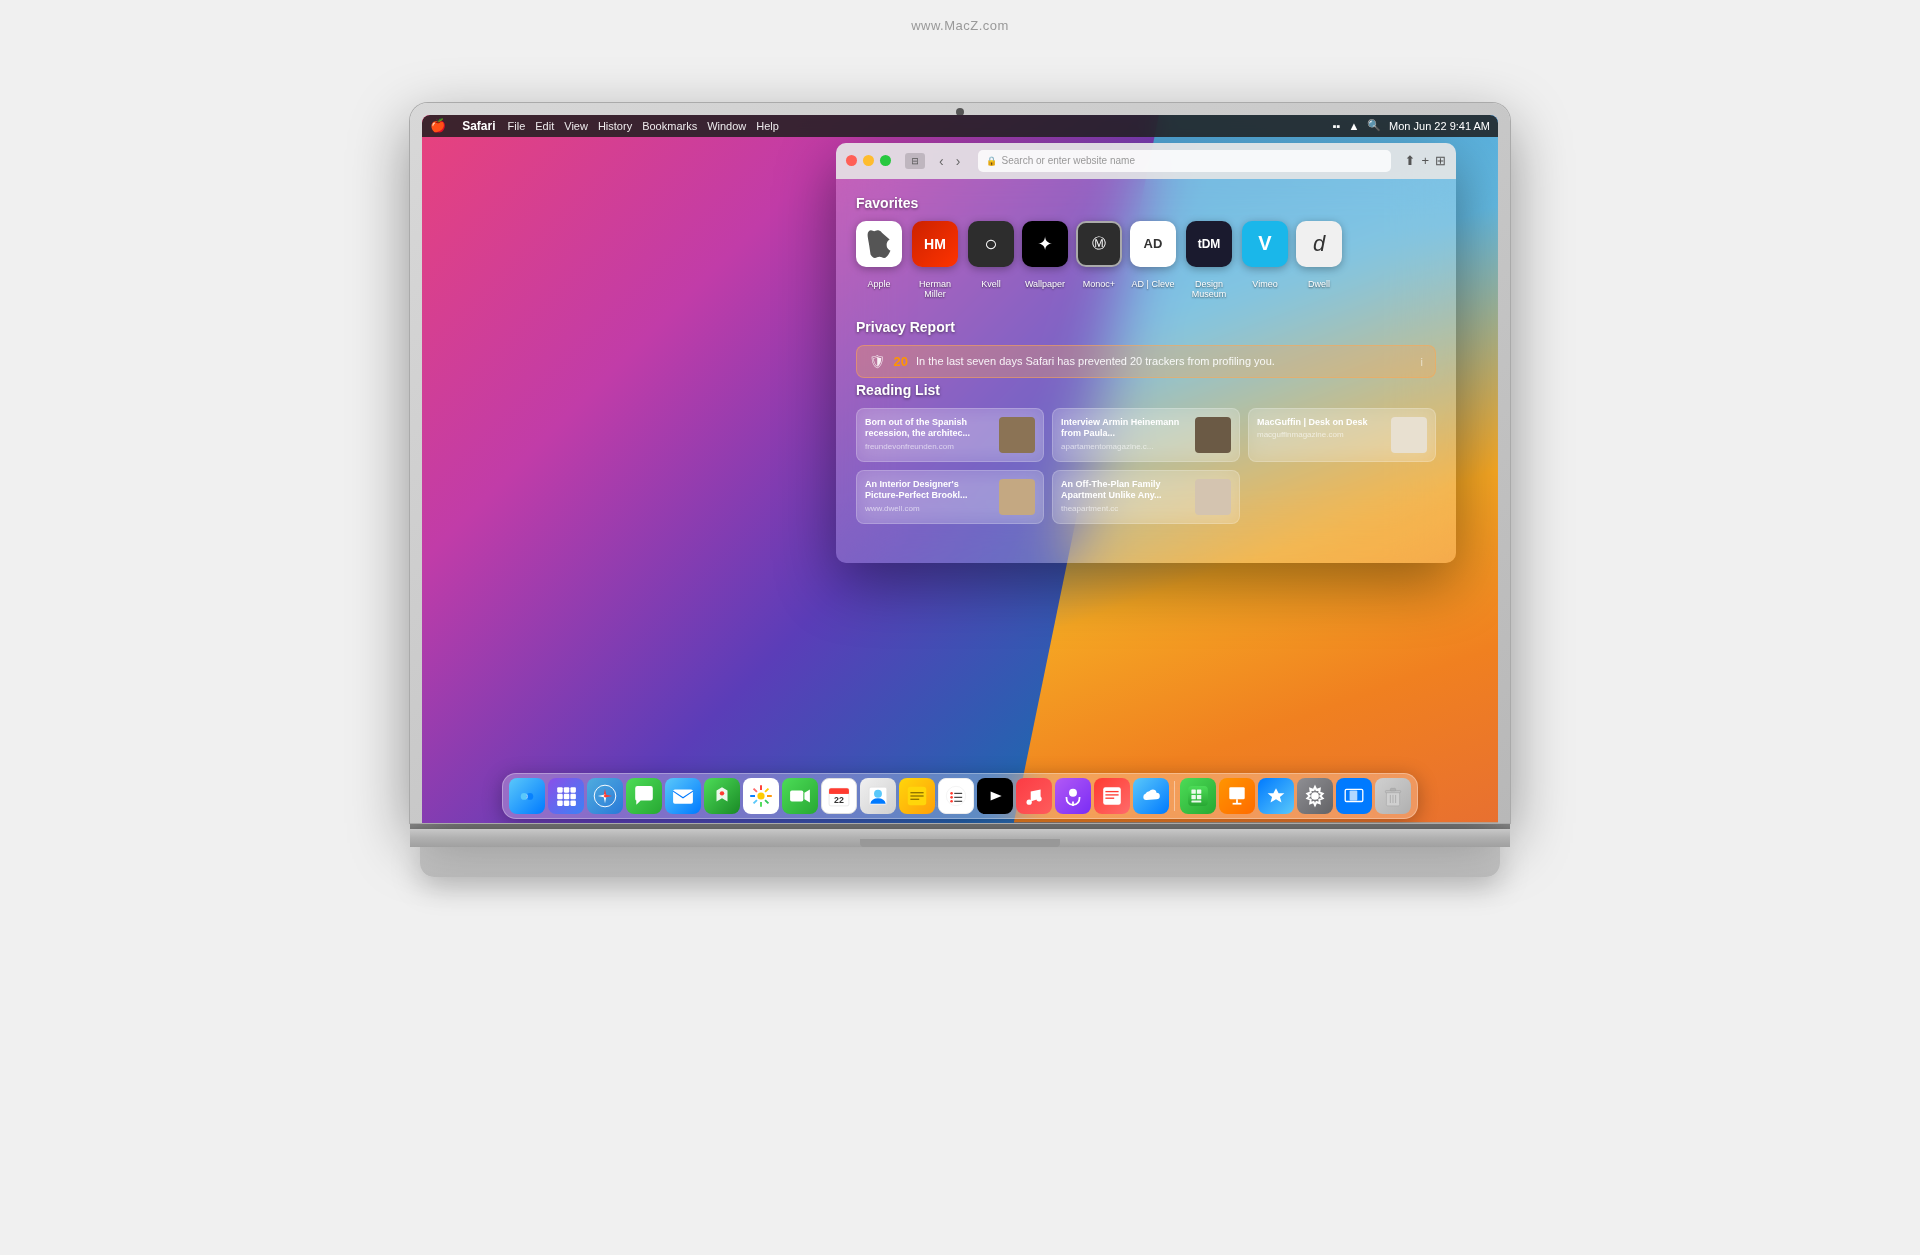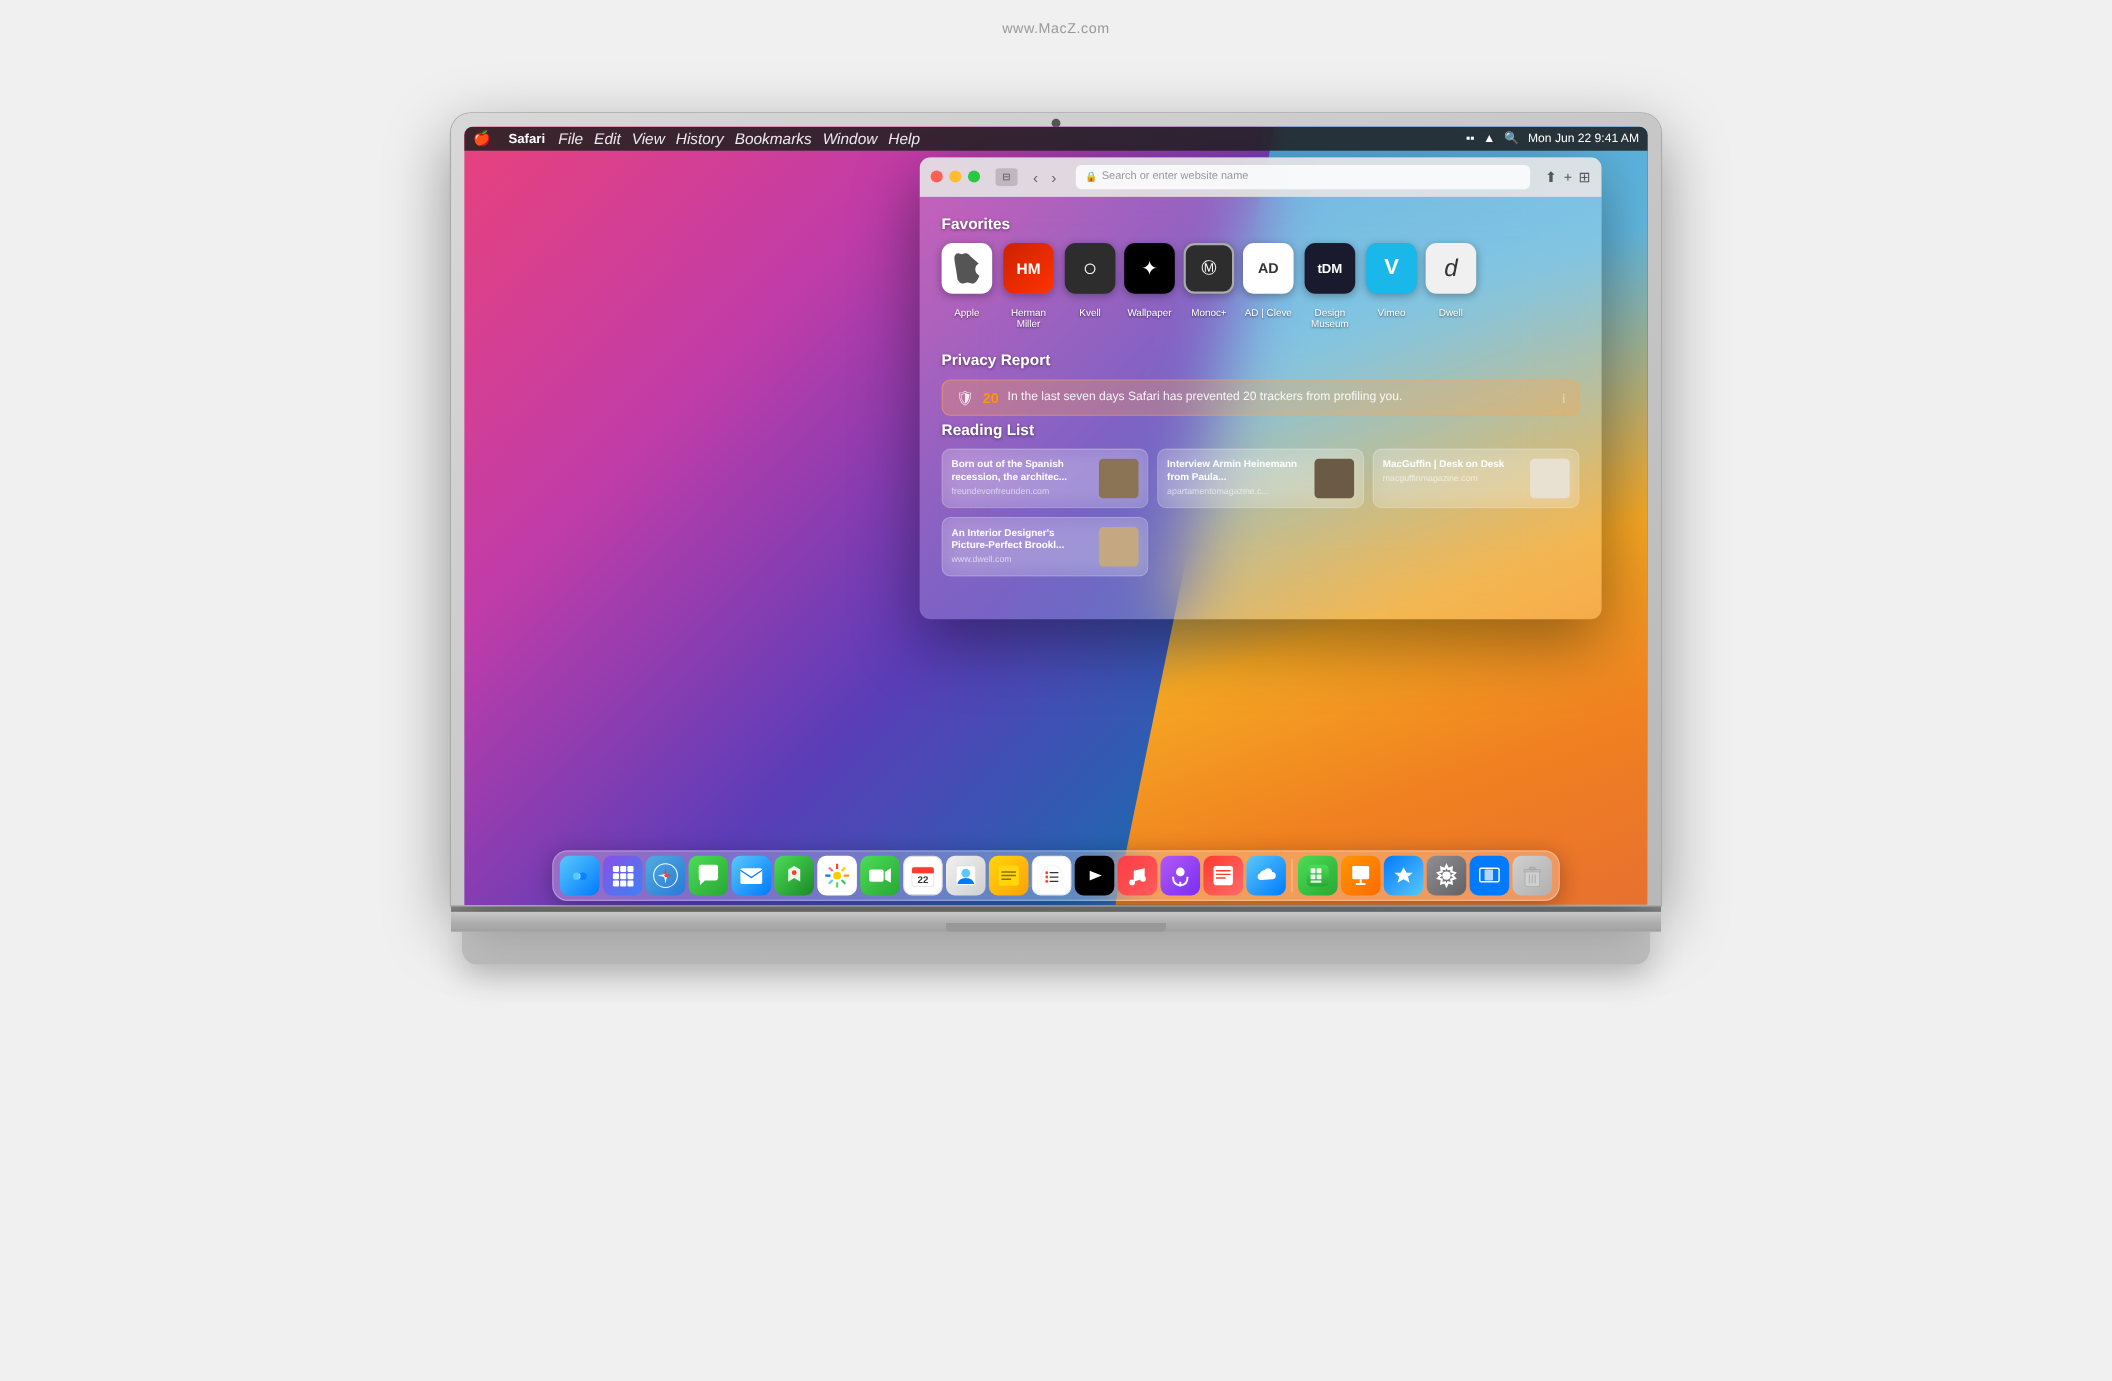--- a/index.html
+++ b/index.html
@@ -117,23 +117,22 @@
       margin-right: 4px;
     }
 
     .menubar-app {
       font-weight: 600;
     }
 
     .menubar-menu-items {
       display: flex;
       gap: 10px;
-      font-size: 14px;
+      font-size: 11px;
       opacity: 0.9;
-      font-style: italic;
     }
 
     .menubar-right {
       margin-left: auto;
       display: flex;
       align-items: center;
       gap: 8px;
       font-size: 11px;
     }
 
@@ -599,20 +598,27 @@
 
                 <div class="reading-item">
                   <div class="reading-item-text">
                     <div class="reading-item-title">An Interior Designer's Picture-Perfect Brookl...</div>
                     <div class="reading-item-url">www.dwell.com</div>
                   </div>
                   <div style="width:36px;height:36px;border-radius:4px;background:#C4A882;flex-shrink:0"></div>
                 </div>
 
 
+                <div class="reading-item">
+                  <div class="reading-item-text">
+                    <div class="reading-item-title">An Off-The-Plan Family Apartment Unlike Any...</div>
+                    <div class="reading-item-url">theapartment.cc</div>
+                  </div>
+                  <div style="width:36px;height:36px;border-radius:4px;background:#D4C4B0;flex-shrink:0"></div>
+                </div>
 
               </div>
             </div>
 
           </div>
         </div>
 
         <div class="dock-container">
           <div class="dock">
 

